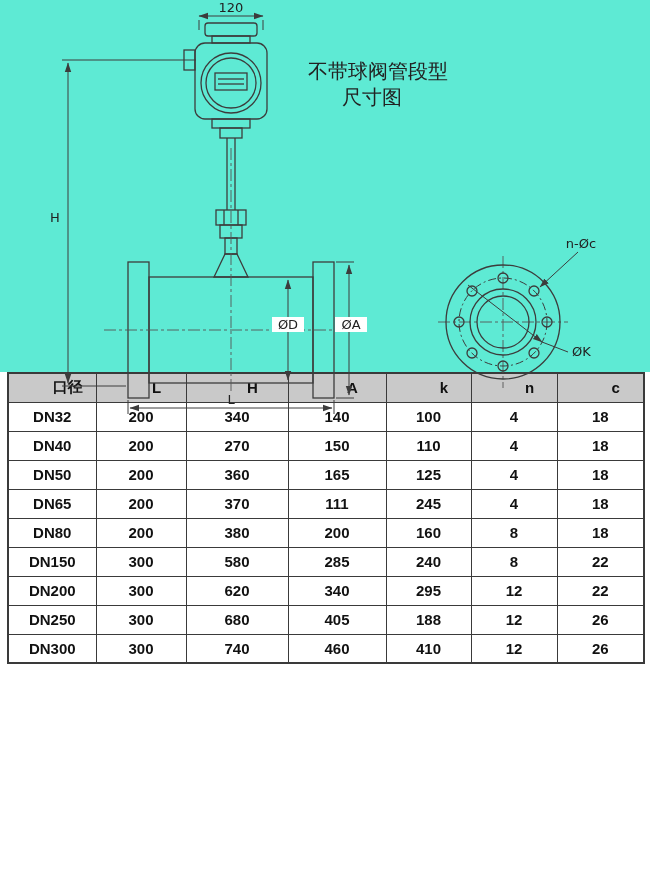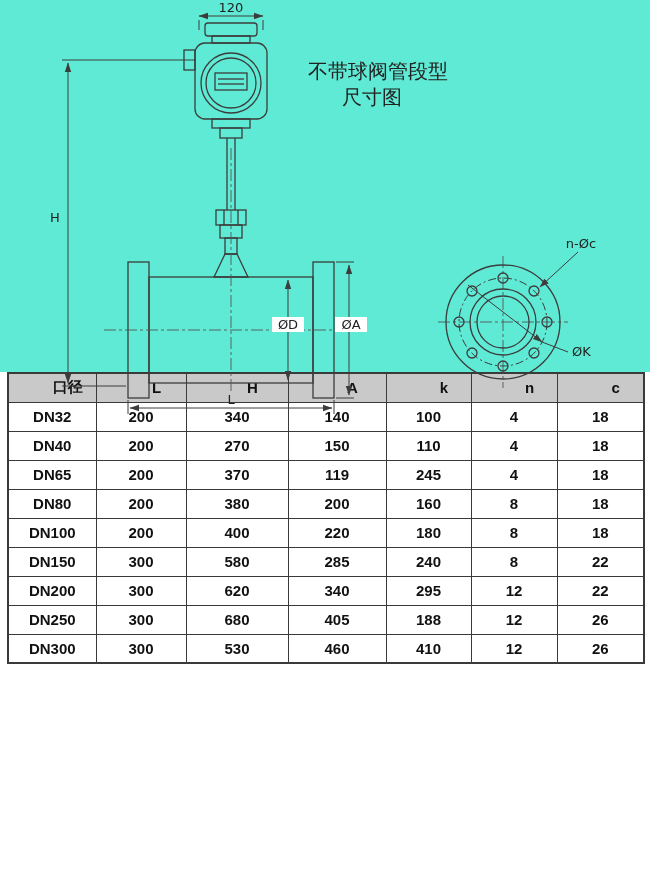--- a/index.html
+++ b/index.html
@@ -191,43 +191,43 @@
         <tr>
           <td>DN40</td>
           <td>200</td>
           <td>270</td>
           <td>150</td>
           <td>110</td>
           <td>4</td>
           <td>18</td>
         </tr>
         <tr>
+          <td>DN50</td>
+          <td>200</td>
+          <td>360</td>
+          <td>165</td>
+          <td>125</td>
+          <td>4</td>
+          <td>18</td>
+        </tr>
+        <tr>
           <td>DN65</td>
           <td>200</td>
           <td>370</td>
-          <td>119</td>
+          <td>111</td>
           <td>245</td>
           <td>4</td>
           <td>18</td>
         </tr>
         <tr>
           <td>DN80</td>
           <td>200</td>
           <td>380</td>
           <td>200</td>
           <td>160</td>
-          <td>8</td>
-          <td>18</td>
-        </tr>
-        <tr>
-          <td>DN100</td>
-          <td>200</td>
-          <td>400</td>
-          <td>220</td>
-          <td>180</td>
           <td>8</td>
           <td>18</td>
         </tr>
         <tr>
           <td>DN150</td>
           <td>300</td>
           <td>580</td>
           <td>285</td>
           <td>240</td>
           <td>8</td>
@@ -247,21 +247,21 @@
           <td>300</td>
           <td>680</td>
           <td>405</td>
           <td>188</td>
           <td>12</td>
           <td>26</td>
         </tr>
         <tr>
           <td>DN300</td>
           <td>300</td>
-          <td>530</td>
+          <td>740</td>
           <td>460</td>
           <td>410</td>
           <td>12</td>
           <td>26</td>
         </tr>
       </tbody>
   </table>
 
 </div>
 

